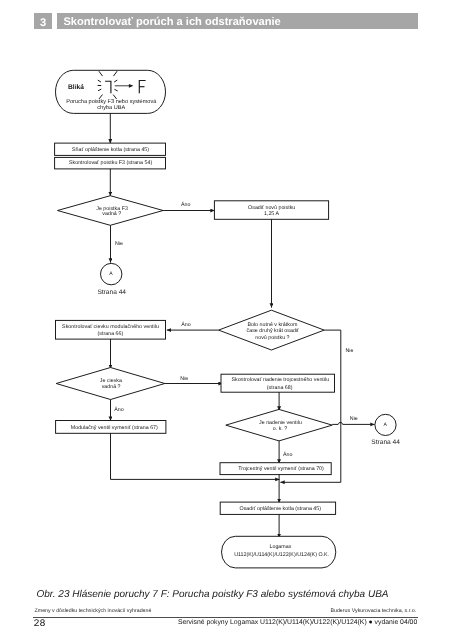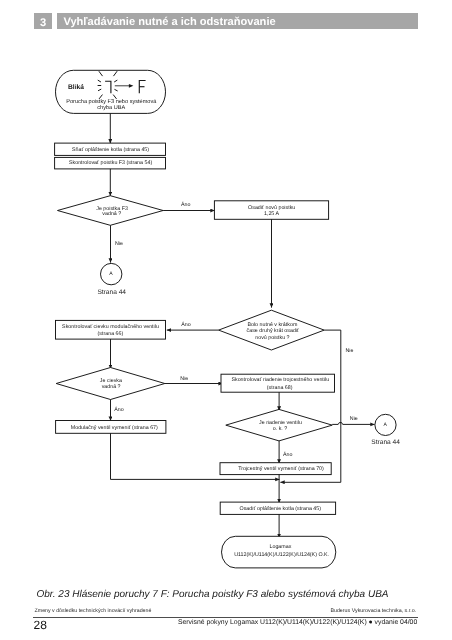--- a/index.html
+++ b/index.html
@@ -21,35 +21,35 @@
   .flow{position:absolute;left:0;top:0;width:452px;height:600px;}
 
   
   .caption{position:absolute;left:36.5px;top:589.8px;font-size:10px;font-style:italic;
            color:#1a1a1a;white-space:nowrap;line-height:9.6px;}
   .fnote{position:absolute;left:34.6px;top:606.8px;font-size:5.25px;color:#2b2b2b;
          white-space:nowrap;line-height:8.3px;}
   .fcomp{position:absolute;left:330.4px;top:606.8px;font-size:5.32px;color:#2b2b2b;
          white-space:nowrap;line-height:8.3px;}
   .frule{position:absolute;left:33.3px;top:617.4px;width:384.7px;height:1px;background:#4d4d4d;}
-  .fpage{position:absolute;left:33.5px;top:619.9px;font-size:12px;color:#141414;
-         line-height:10.4px;}
+  .fpage{position:absolute;left:33.5px;top:619.9px;font-size:10px;color:#141414;
+         line-height:10.4px;font-family:Liberation Mono, monospace;}
   .fdoc{position:absolute;left:177.9px;top:617.6px;font-size:6.85px;color:#141414;
         white-space:nowrap;line-height:9.6px;}
 </style>
 </head>
 <body>
 
 <div class="page">
 
   <div class="hdr">
     <div class="hdr-num"></div>
     <div class="hdr-num-txt">3</div>
     <div class="hdr-bar"></div>
-    <div class="hdr-title">Vyhľadávanie nutné a ich odstraňovanie</div>
+    <div class="hdr-title">Skontrolovať porúch a ich odstraňovanie</div>
   </div>
 
   <svg class="flow" viewBox="0 0 452 600" width="452" height="600">
     <defs>
       <marker id="ah" markerWidth="6" markerHeight="5" refX="4.3" refY="1.95" orient="auto" markerUnits="userSpaceOnUse">
         <path d="M0,0 L4.4,1.95 L0,3.9 z" fill="#1a1a1a"></path>
       </marker>
     </defs>
     <g class="shapes" fill="none" stroke="#111" stroke-width="0.95" shape-rendering="geometricPrecision">
       <rect x="55.5" y="70.3" width="110.0" height="43.1" rx="17.9" ry="21.55" fill="#fff"></rect>

